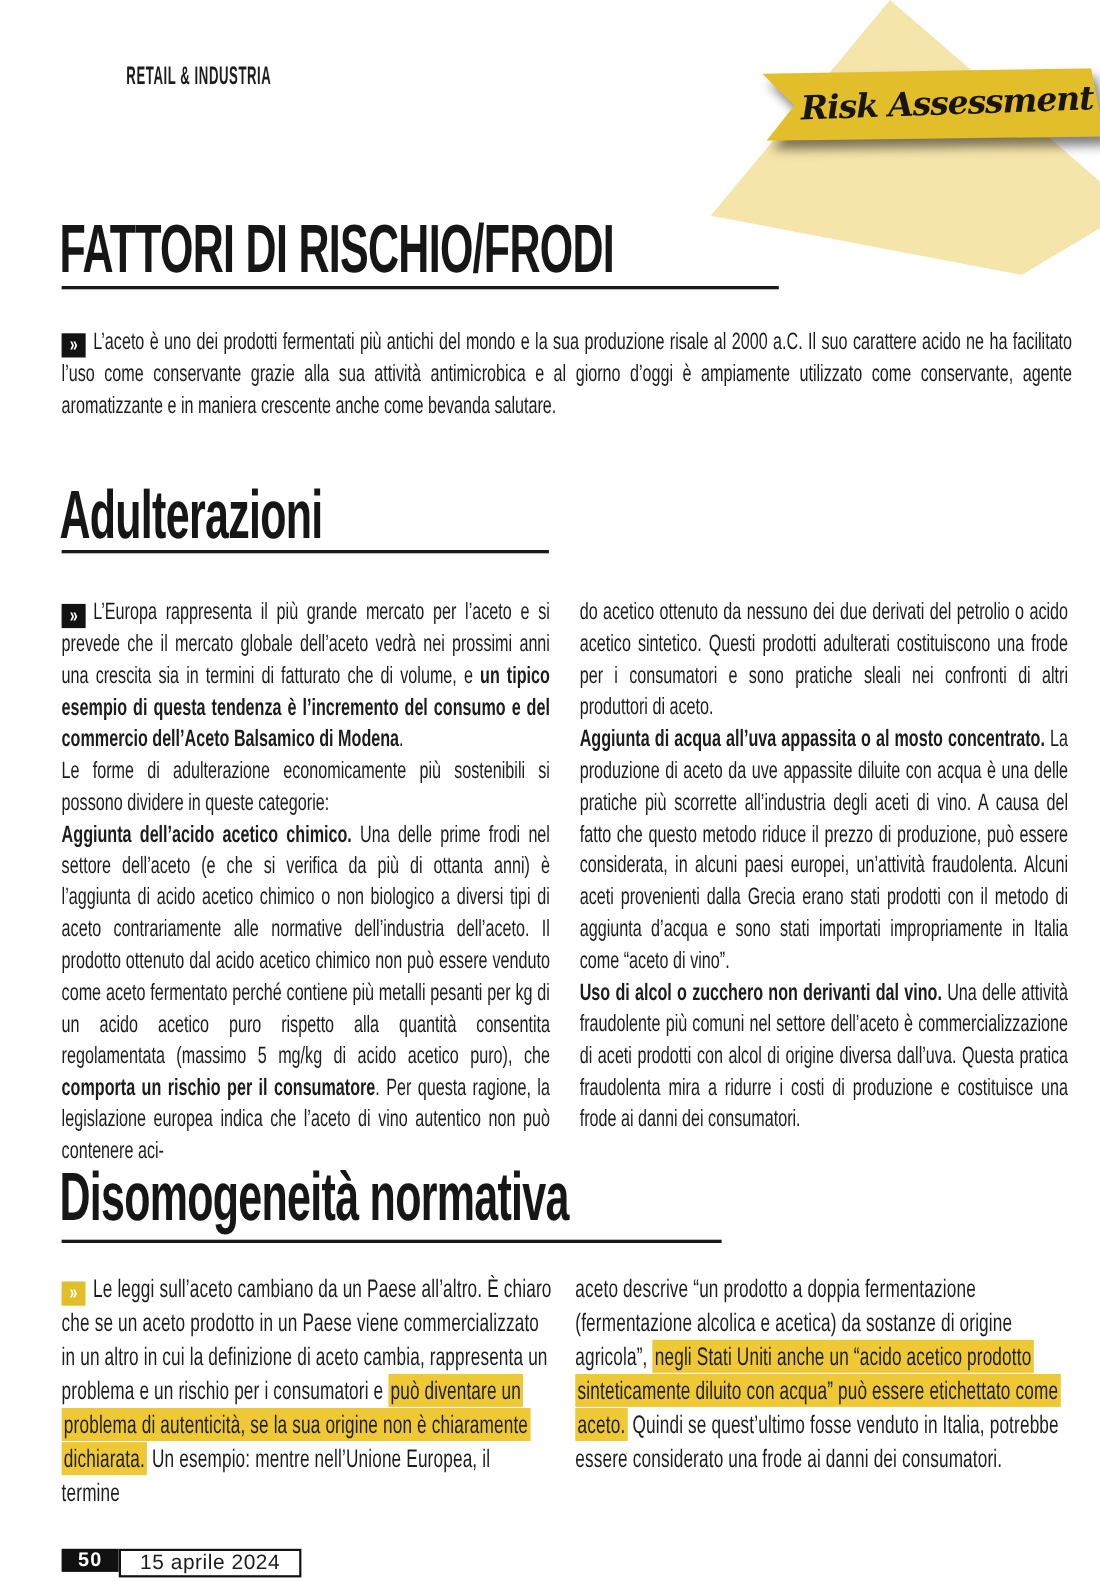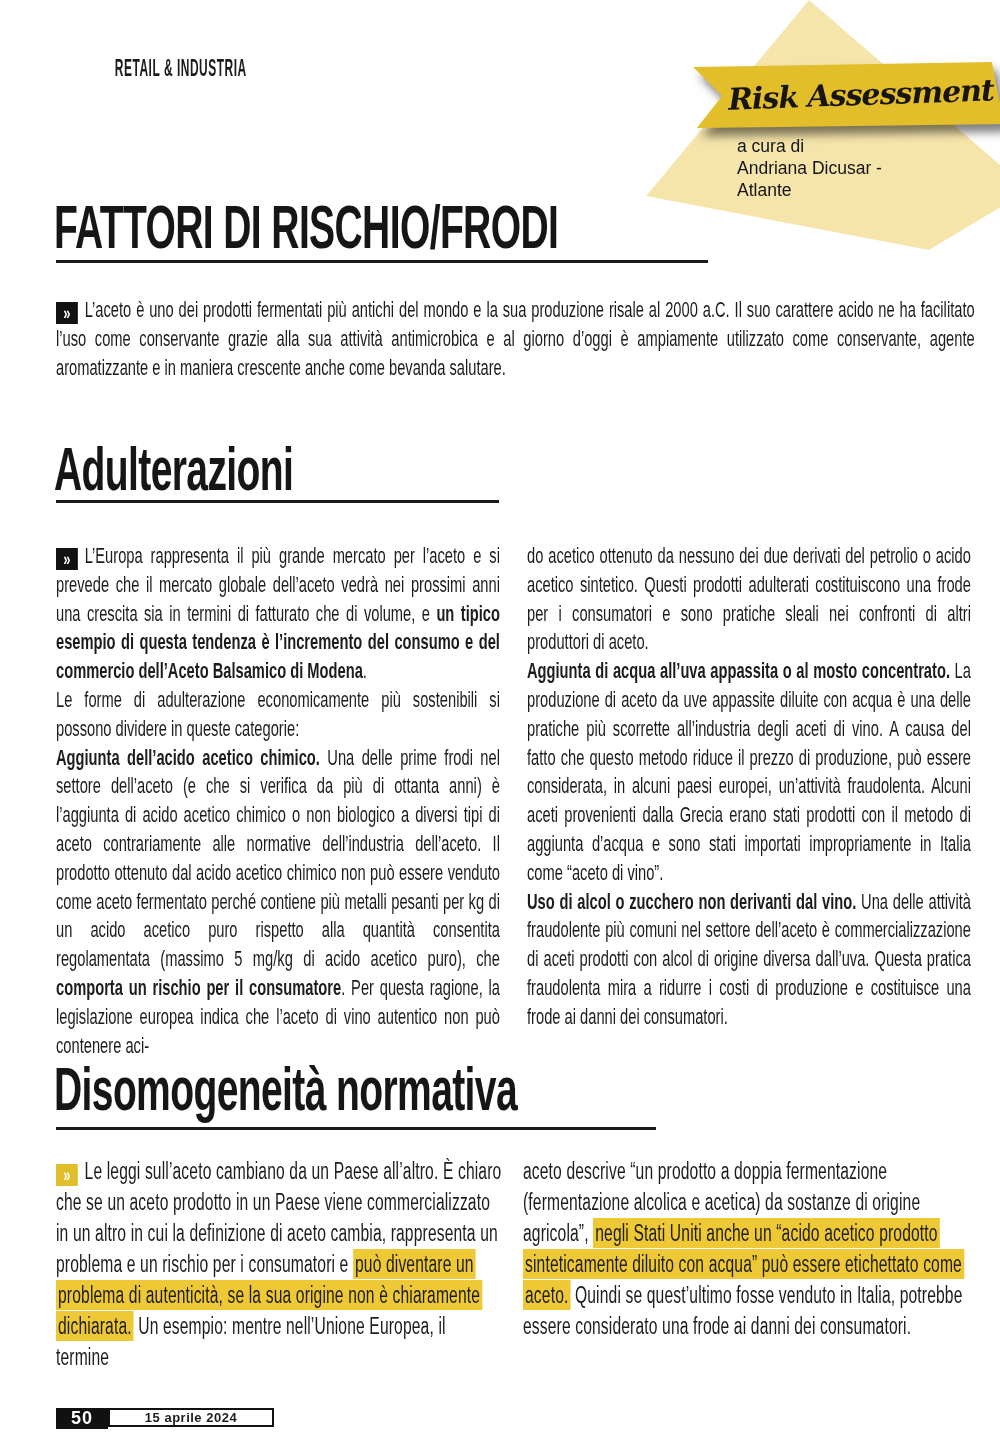--- a/index.html
+++ b/index.html
@@ -59,39 +59,34 @@
   .badge{display:inline-block;width:32px;height:22px;line-height:22px;text-align:center;
          font-size:19px;font-weight:700;color:#fff;margin-right:10px;vertical-align:-2px;}
   .badge.dark{background:#121212;}
   .badge.yellow{background:var(--accent,#e2be2a);}
 
   
   .footer{position:absolute;left:20px;top:1408px;display:flex;align-items:flex-start;height:27px;}
   .page-num{width:52px;background:#111;color:#fff;display:flex;align-items:center;
             justify-content:center;font-size:18px;font-weight:700;letter-spacing:1px;}
   .date-box{width:162px;background:#fff;border:2px solid #111;display:flex;align-items:center;
-            justify-content:center;font-size:13px;font-weight:700;letter-spacing:.5px;}
+            justify-content:center;font-size:19px;font-weight:400;letter-spacing:.5px;}
 </style>
 </head>
 <body>
 
 <div class="page">
 
   <div class="kicker">RETAIL &amp; INDUSTRIA</div>
 
   <div class="diamond"></div>
   <div class="ribbon-wrap">
     <div class="ribbon">
       <span class="ribbon-text">Risk Assessment</span>
     </div>
-  </div>
-  <div class="byline">
-    <div>a cura di</div>
-    <div>Andriana Dicusar -</div>
-    <div>Atlante</div>
   </div>
 
   <h1 id="title" class="display">FATTORI DI RISCHIO/FRODI</h1>
   <div id="title-rule" class="rule"></div>
 
   <div id="intro" class="flow body-copy squeeze">
     <p>
       <span class="badge dark">»</span><span>L’aceto è uno dei prodotti fermentati più antichi del mondo e la sua produzione risale al 2000 a.C. Il suo carattere acido ne ha facilitato l’uso come conservante grazie alla sua attività antimicrobica e al giorno d’oggi è ampiamente utilizzato come conservante, agente aromatizzante e in maniera crescente anche come bevanda salutare.</span>
     </p>
   </div>

